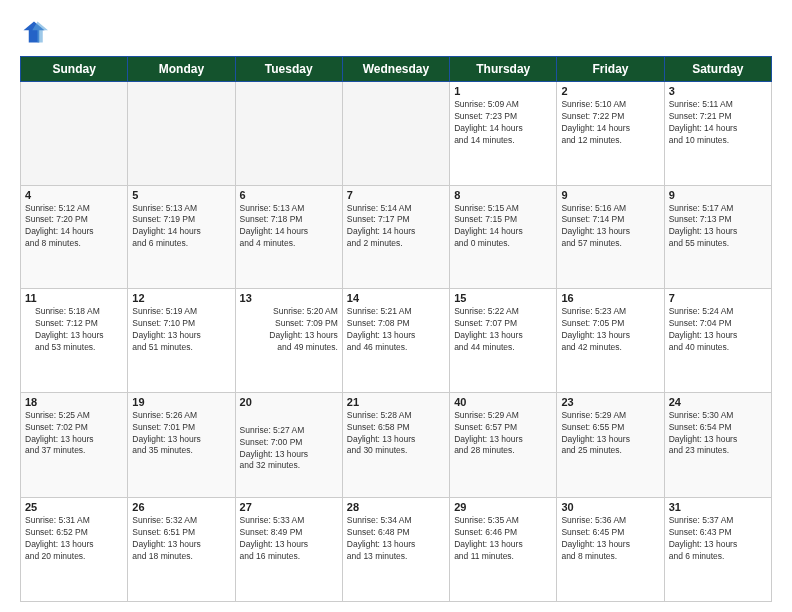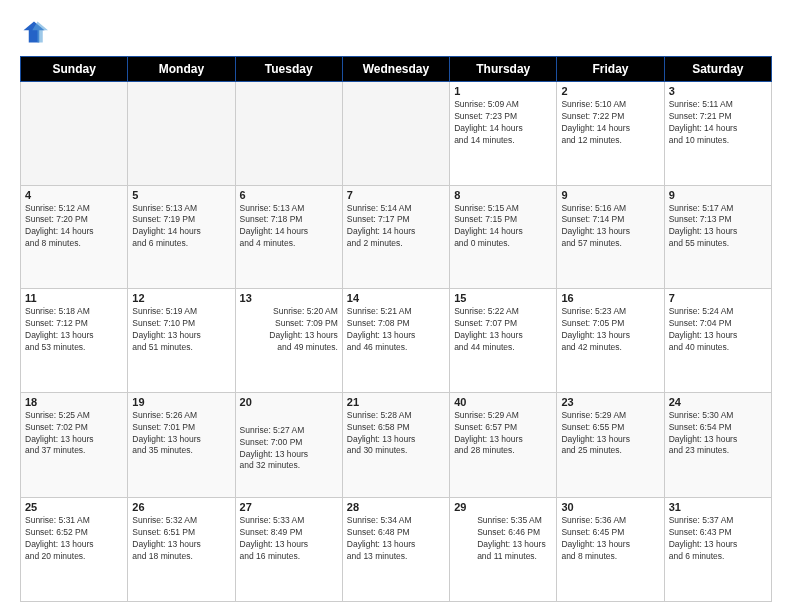--- a/index.html
+++ b/index.html
@@ -53,21 +53,21 @@
       color: #444;
     }
     .calendar {
       flex: 1;
       border: 1px solid #ccc;
       border-collapse: collapse;
       width: 100%;
       table-layout: fixed;
     }
     .calendar th {
-      background: #000000;
+      background: #14532d;
       color: #fff;
       text-align: center;
       font-size: 12px;
       font-weight: bold;
       padding: 5px 2px;
       border: 1px solid #1a4fa0;
     }
     .calendar td {
       border: 1px solid #ccc;
       vertical-align: top;
@@ -204,21 +204,21 @@
             <div class="day-number">9</div>
             <div class="day-info" style="white-space: pre-line;">Sunrise: 5:17 AM
 Sunset: 7:13 PM
 Daylight: 13 hours
 and 55 minutes.</div>
           </td>
         </tr>
         <tr>
           <td>
             <div class="day-number">11</div>
-            <div class="day-info" style="white-space: pre-line;">Sunrise: 5:18 AM
+            <div class="day-info" style="white-space: pre-line; margin-left: 10px;">Sunrise: 5:18 AM
 Sunset: 7:12 PM
 Daylight: 13 hours
 and 53 minutes.</div>
           </td>
           <td>
             <div class="day-number">12</div>
             <div class="day-info" style="white-space: pre-line;">Sunrise: 5:19 AM
 Sunset: 7:10 PM
 Daylight: 13 hours
 and 51 minutes.</div>
@@ -334,21 +334,21 @@
           </td>
           <td>
             <div class="day-number">28</div>
             <div class="day-info" style="white-space: pre-line;">Sunrise: 5:34 AM
 Sunset: 6:48 PM
 Daylight: 13 hours
 and 13 minutes.</div>
           </td>
           <td>
             <div class="day-number">29</div>
-            <div class="day-info" style="white-space: pre-line; margin-left: 23px;">Sunrise: 5:35 AM
+            <div class="day-info" style="white-space: pre-line;">Sunrise: 5:35 AM
 Sunset: 6:46 PM
 Daylight: 13 hours
 and 11 minutes.</div>
           </td>
           <td>
             <div class="day-number">30</div>
             <div class="day-info" style="white-space: pre-line;">Sunrise: 5:36 AM
 Sunset: 6:45 PM
 Daylight: 13 hours
 and 8 minutes.</div>

